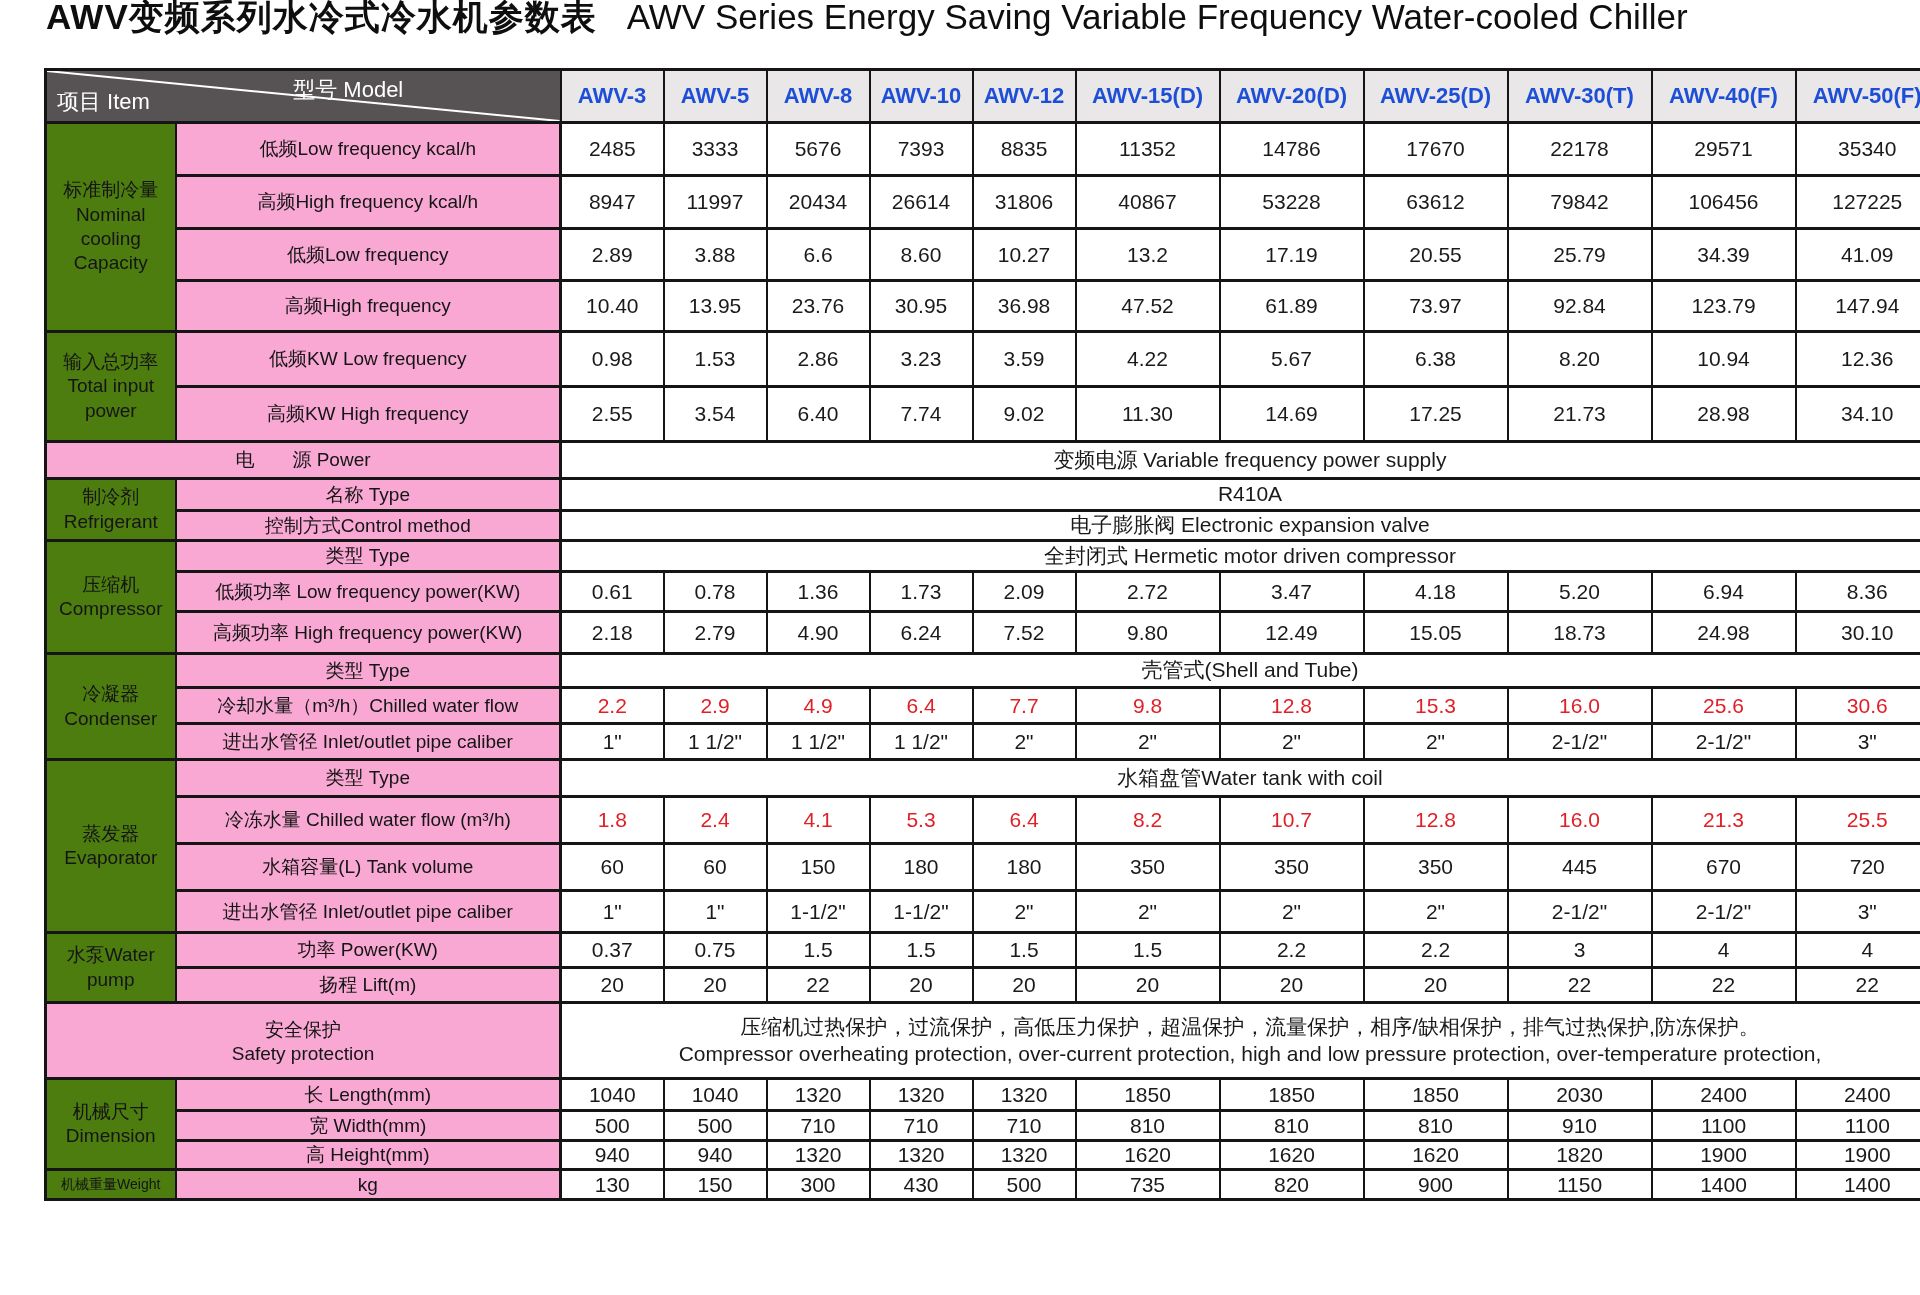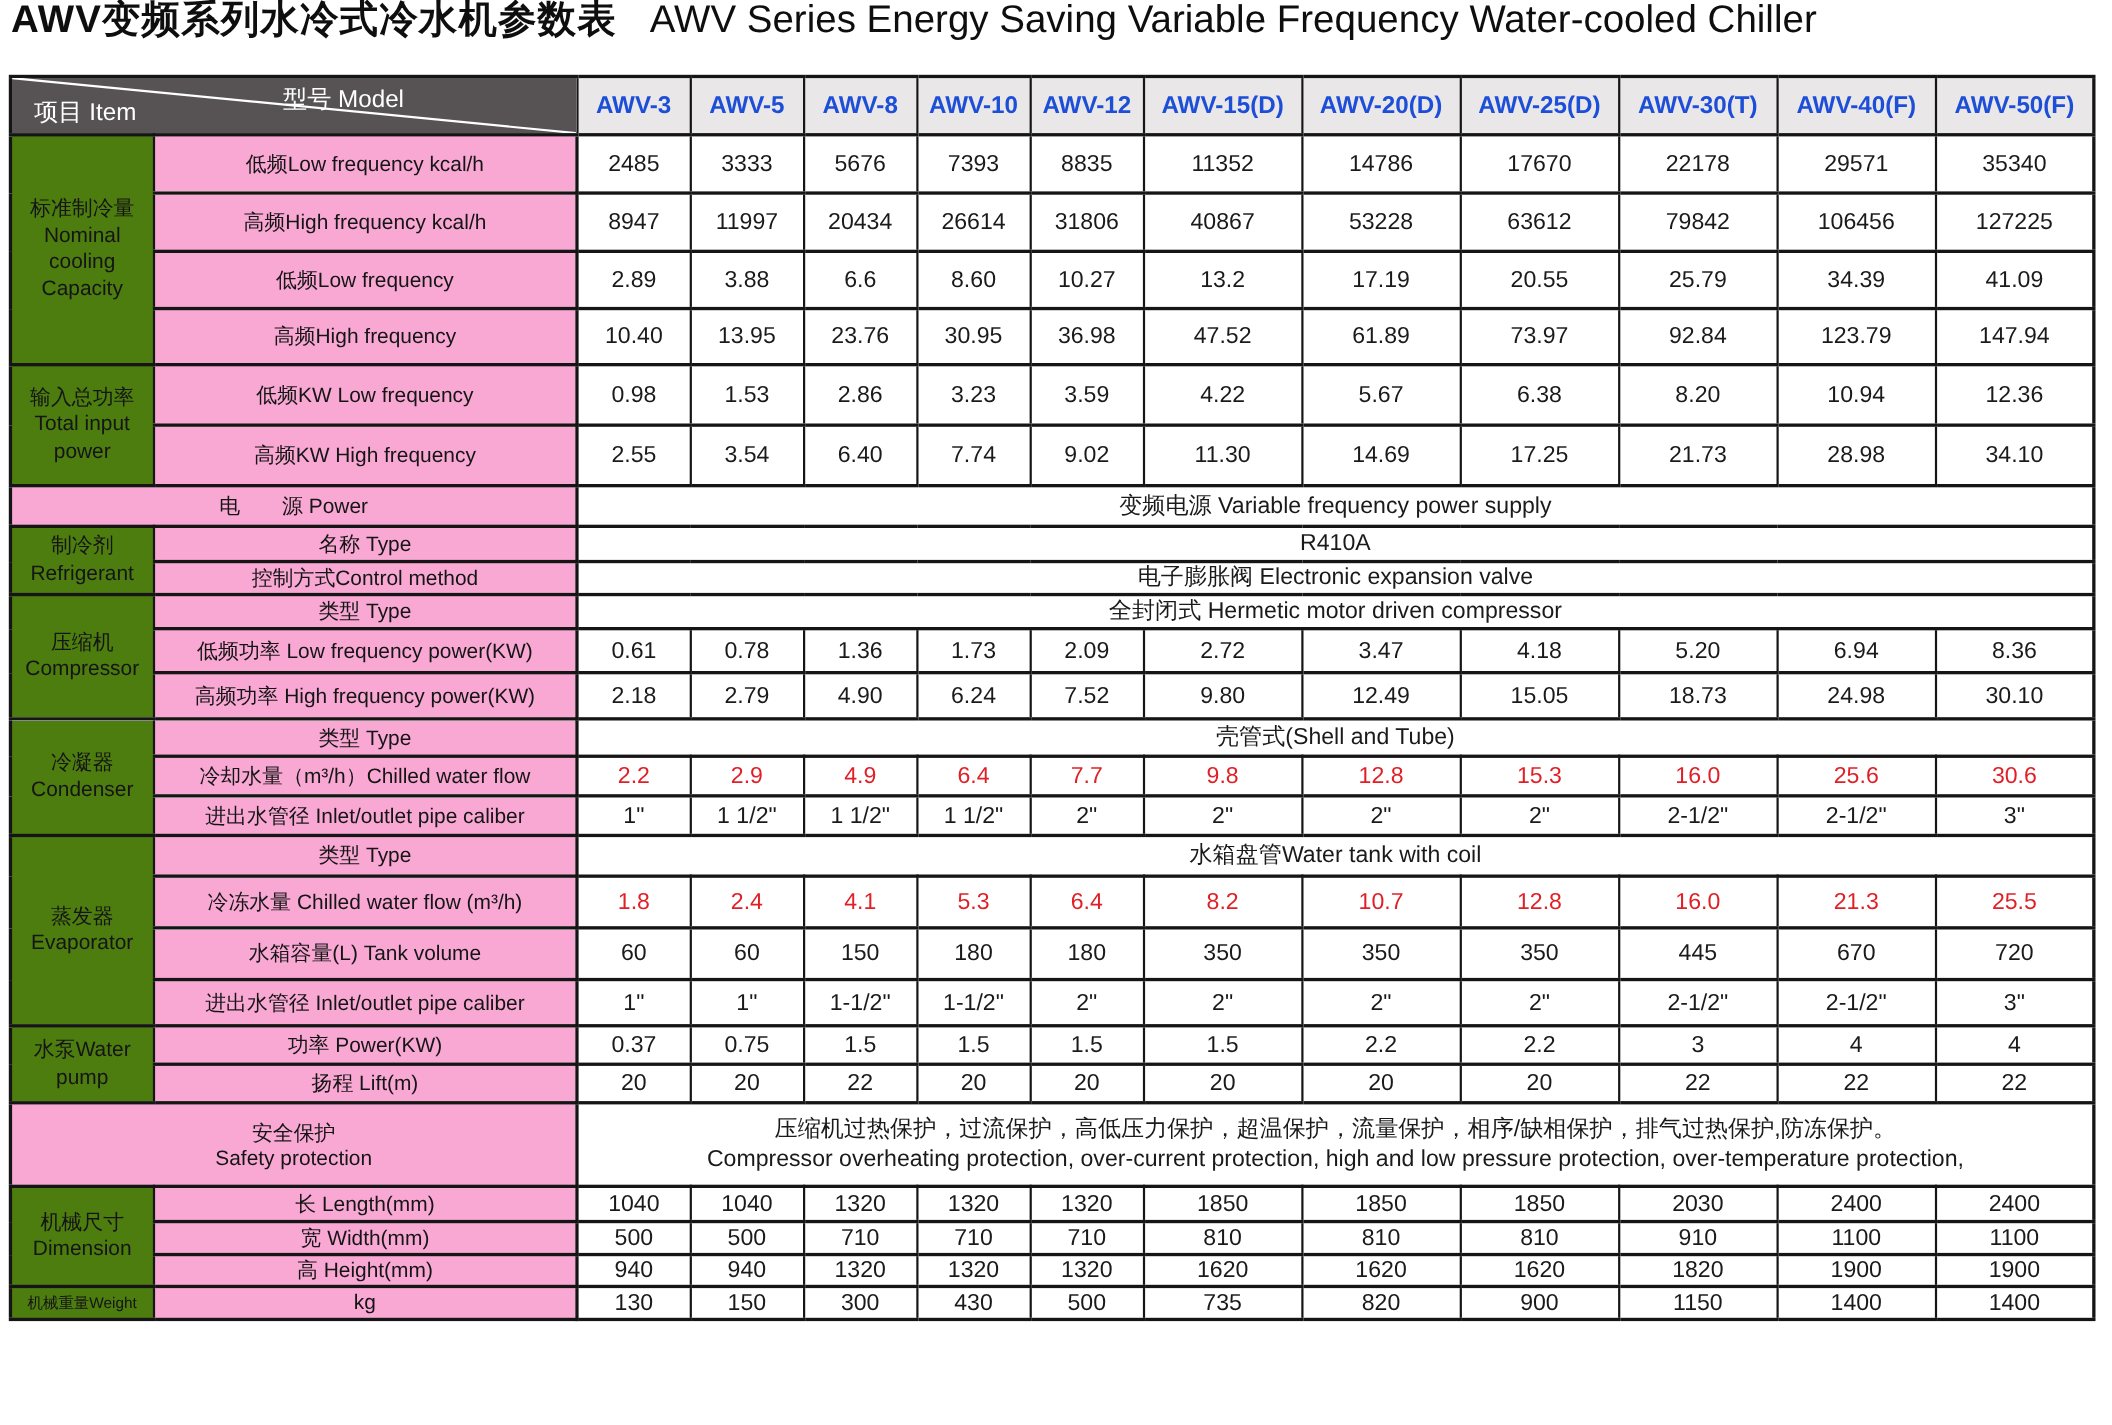--- a/index.html
+++ b/index.html
@@ -1,31 +1,31 @@
 <!DOCTYPE html>
 <html><head>
 <meta charset="utf-8">
 <style>
   html,body{margin:0;padding:0;background:#ffffff;}
   body{width:1920px;height:1295px;position:relative;overflow:hidden;
        font-family:"Liberation Sans","DejaVu Sans",sans-serif;color:#151515;}
-  .page{position:absolute;inset:0;background:#fff;}
+  .page{position:absolute;inset:0;background:#fff;margin-left:36px;}
   h1.title{position:absolute;left:10px;top:-6px;margin:0;font-size:35px;font-weight:400;
            white-space:nowrap;color:#0e0e0e;}
   h1.title .zh{font-weight:700;letter-spacing:1px;}
   h1.title .en{margin-left:30px;font-weight:400;letter-spacing:0;}
   table.spec{position:absolute;left:8px;top:68px;width:1894px;border-collapse:collapse;
              table-layout:fixed;border:3px solid #151515;}
   td,th{border:solid #151515;border-width:3px 2px;overflow:hidden;padding:0 2px;
         vertical-align:middle;text-align:center;}
   th.corner{background:#575354;position:relative;padding:0;}
   th.corner .diag{position:absolute;inset:0;width:100%;height:100%;}
   th.corner .corner-model{position:absolute;top:4px;left:0;width:100%;box-sizing:border-box;
         padding-left:90px;text-align:center;color:#fff;font-size:22px;font-weight:400;}
-  th.corner .corner-item{position:absolute;bottom:4px;left:20px;color:#fff;font-size:22px;
+  th.corner .corner-item{position:absolute;bottom:4px;left:10px;color:#fff;font-size:22px;
         font-weight:400;}
   th.model-th{background:#e9e7e7;font-size:22px;font-weight:700;color:#1d4ed8;}
   td.group{background:#4d7c0f;font-size:19px;line-height:1.28;white-space:pre-line;}
   td.group.group-sm{font-size:14px;}
   td.sublabel{background:#f9a8d4;font-size:19px;white-space:pre-line;border-right-width:3px;}
   td.val{background:#fff;font-size:21px;color:#1a1a1a;}
   td.val.red{color:#e01f26;}
   td.spanval{background:#fff;font-size:21px;color:#1a1a1a;white-space:pre-line;line-height:1.28;}
 </style>
 </head>

